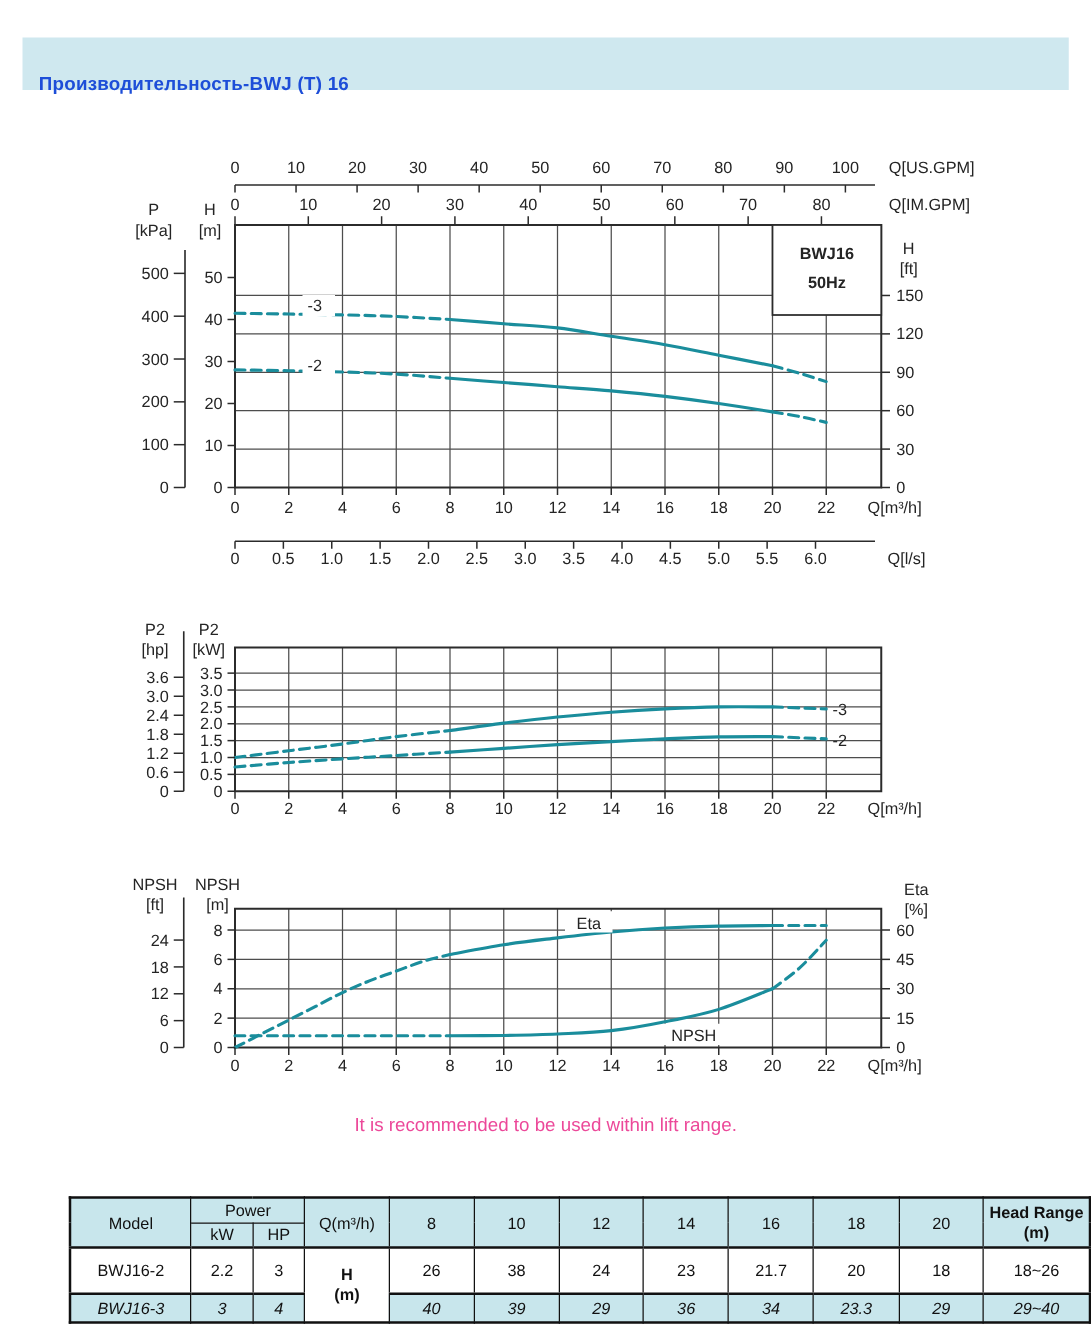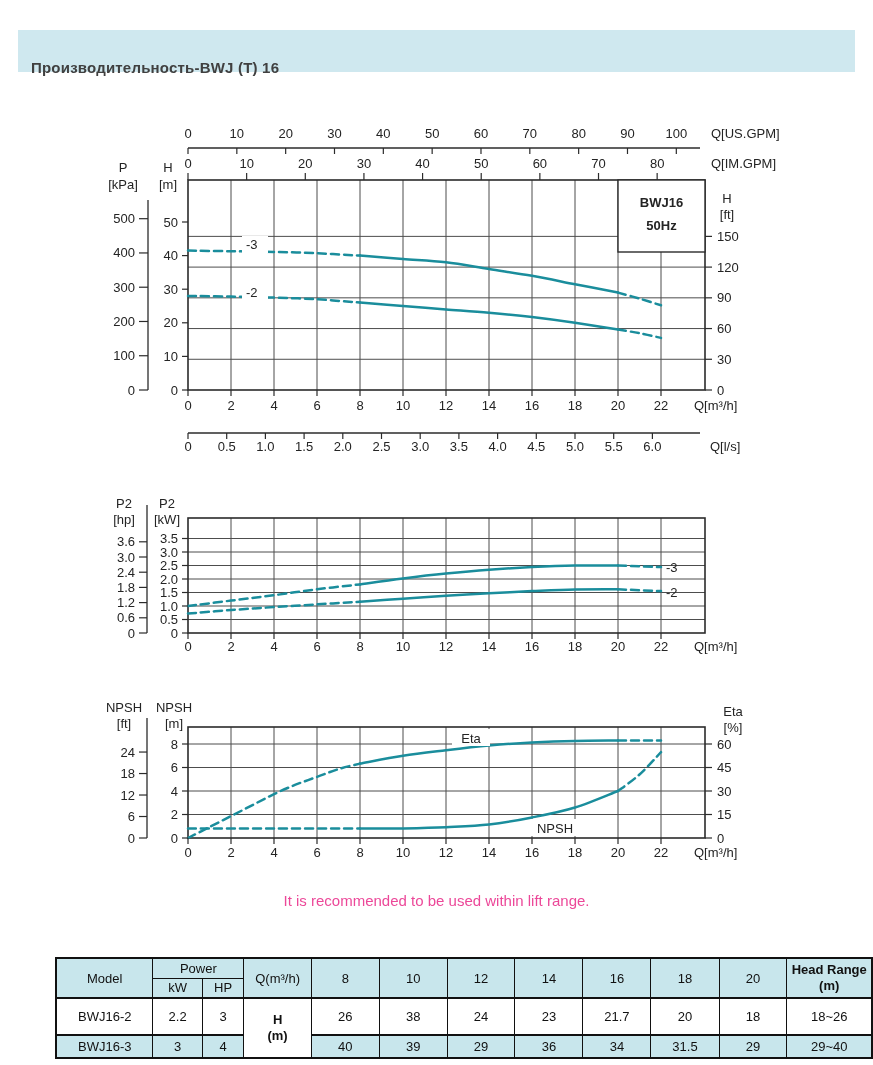--- a/index.html
+++ b/index.html
@@ -1,26 +1,26 @@
 <!DOCTYPE html>
 <html><head>
 <meta charset="utf-8">
 <style>
   html,body{margin:0;padding:0;background:#ffffff;}
   body{width:873px;height:1065px;font-family:"Liberation Sans","DejaVu Sans",sans-serif;}
   #stage{position:relative;width:873px;height:1065px;background:#fff;overflow:hidden;}
   .banner{position:absolute;left:18px;top:30px;width:837px;height:42px;background:#cfe8ef;display:flex;align-items:center;}
-  .banner span{color:#404040;font-weight:bold;font-size:15px;padding-left:13px;letter-spacing:.2px;margin-top:33px;}
+  .banner span{color:#1d4ed8;font-weight:bold;font-size:15px;padding-left:13px;letter-spacing:.2px;margin-top:33px;}
   #charts{position:absolute;left:0;top:0;pointer-events:none;}
   #charts text{font-family:"Liberation Sans","DejaVu Sans",sans-serif;font-size:13px;fill:#242424;}
   .note{position:absolute;left:0;top:892px;width:100%;text-align:center;font-size:15px;color:#ec4899;}
   #spec{position:absolute;left:25px;top:957px;border-collapse:collapse;table-layout:fixed;border:2px solid #111;margin-left:30px;}
   #spec td{border:1px solid #111;text-align:center;vertical-align:middle;font-size:13px;color:#111;background:#fff;padding:0;}
   #spec td.hd{background:#c8e6ec;}
-  #spec tr.alt td{background:#c8e6ec;}
+  #spec tr.alt td{background:#c8e6ec;font-style:italic;}
   #spec td.hcell{background:#fff;}
   #spec td.pre{white-space:pre-line;line-height:1.25;font-weight:bold;}
   #spec tr.body td{border-top:2px solid #111;}
 </style>
 </head>
 <body>
 
 <div id="stage">
   <div class="banner">
     <span>Производительность-BWJ (T) 16</span>
@@ -423,19 +423,19 @@
         </tr>
         <tr class="body alt" style="height: 23px;">
           <td>BWJ16-3</td>
           <td>3</td>
           <td>4</td>
           <td>40</td>
           <td>39</td>
           <td>29</td>
           <td>36</td>
           <td>34</td>
-          <td>31.5</td>
+          <td>23.3</td>
           <td>29</td>
           <td>29~40</td>
         </tr>
       </tbody>
     </table>
 </div>
 
 </body></html>

